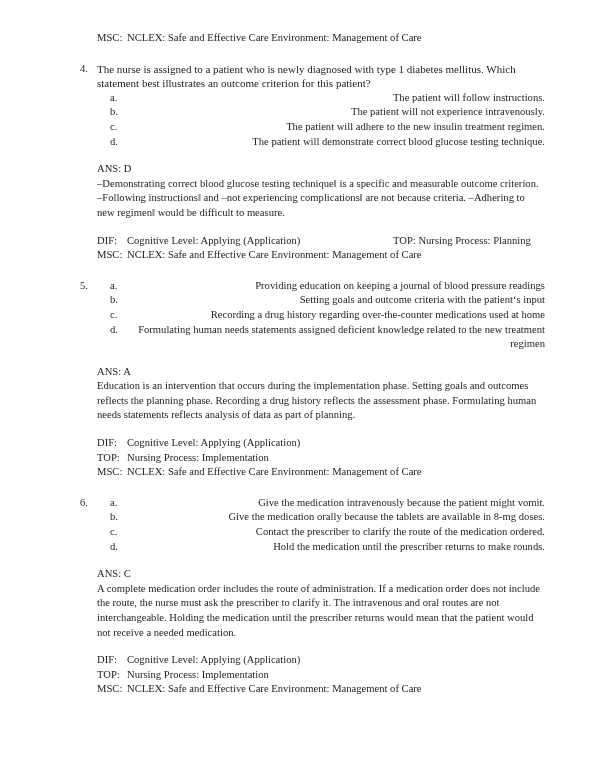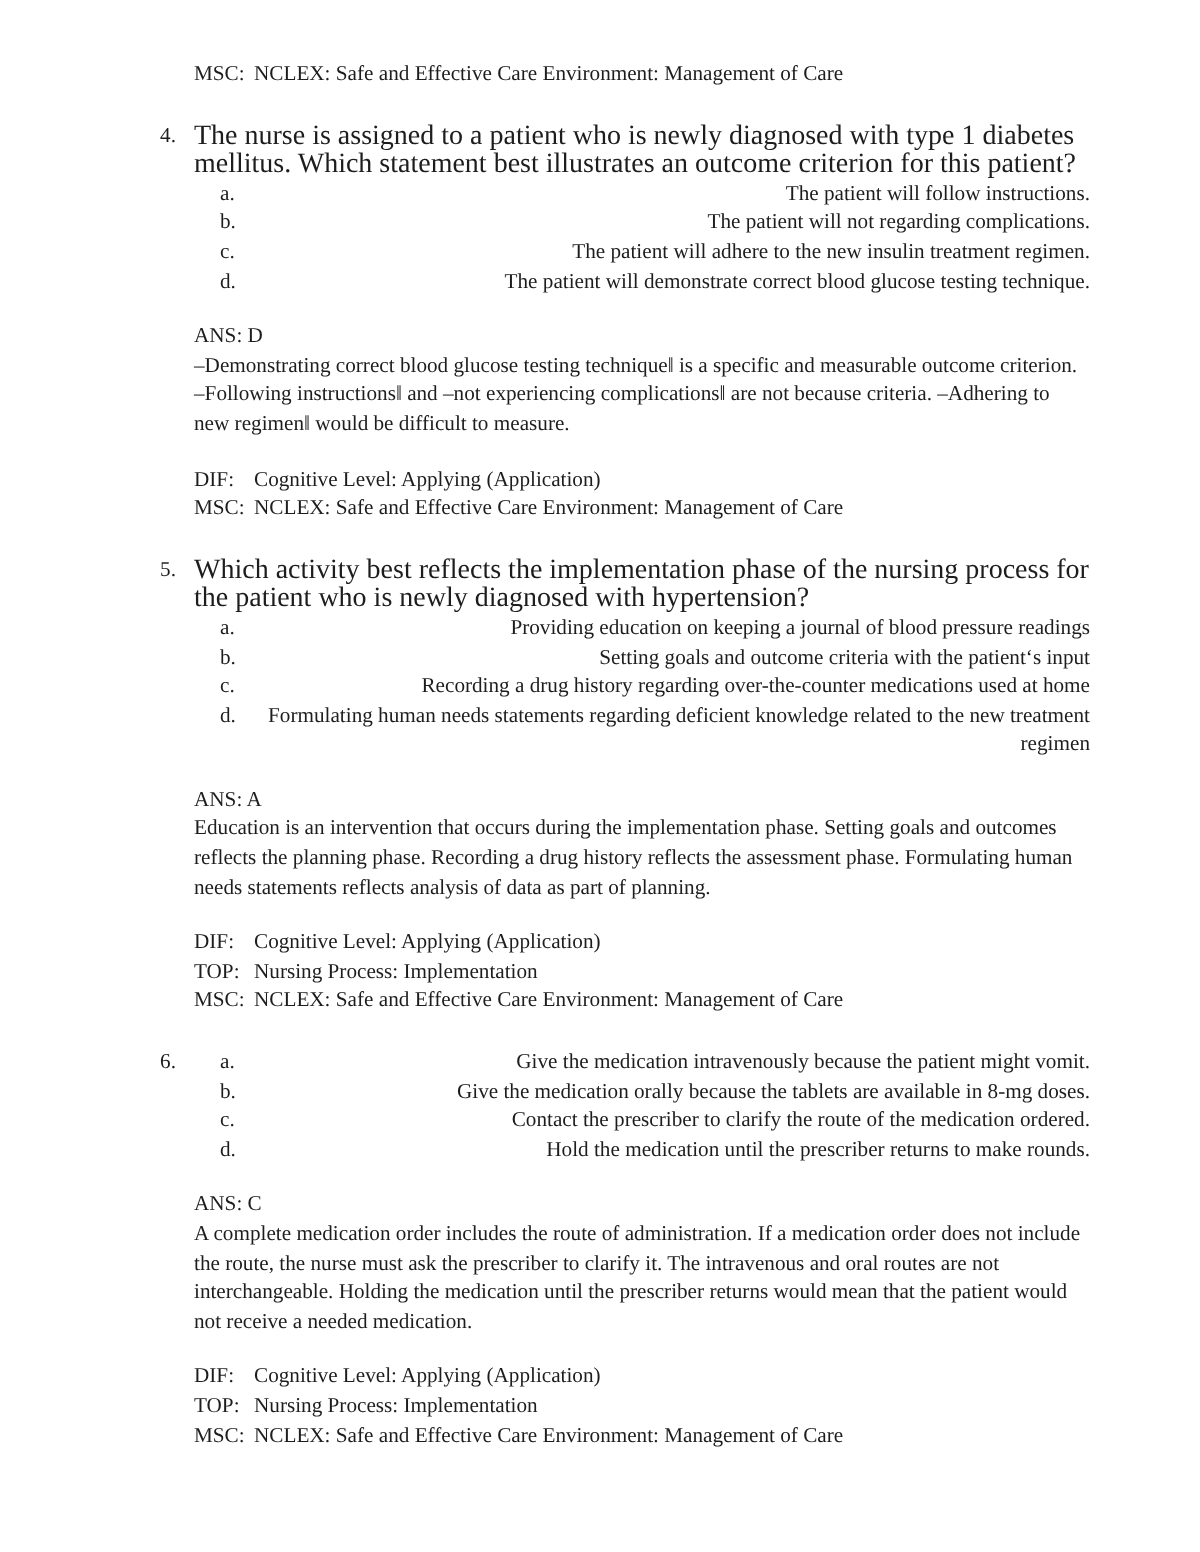--- a/index.html
+++ b/index.html
@@ -38,21 +38,21 @@
     padding-right: 9px;
     box-sizing: border-box;
     font-size: 10.6px;
     line-height: 14.6px;
   }
   .q-body {
     flex: 1 1 auto;
     min-width: 0;
   }
   .q-stem {
-    font-size: 14px;
+    font-size: 11px;
     line-height: 14.6px;
   }
   
   .opt {
     display: flex;
     margin-left: 13px;
   }
   .opt-letter {
     width: 18px;
     flex: 0 0 18px;
@@ -120,70 +120,73 @@
     <div class="question">
       <div class="q-num">4.</div>
       <div class="q-body">
         <div class="q-stem">The nurse is assigned to a patient who is newly diagnosed with type 1 diabetes mellitus. Which statement best illustrates an outcome criterion for this patient?</div>
         <div class="opt">
           <span class="opt-letter">a.</span>
           <span class="opt-text">The patient will follow instructions.</span>
         </div>
         <div class="opt">
           <span class="opt-letter">b.</span>
-          <span class="opt-text">The patient will not regarding complications.</span>
+          <span class="opt-text">The patient will not experience intravenously.</span>
         </div>
         <div class="opt">
           <span class="opt-letter">c.</span>
           <span class="opt-text">The patient will adhere to the new insulin treatment regimen.</span>
         </div>
         <div class="opt">
           <span class="opt-letter">d.</span>
           <span class="opt-text">The patient will demonstrate correct blood glucose testing technique.</span>
         </div>
 
         <div class="gap-md"></div>
 
         <div class="ans-line">ANS: D</div>
         <div class="rationale">‒Demonstrating correct blood glucose testing technique‖ is a specific and measurable outcome criterion. ‒Following instructions‖ and ‒not experiencing complications‖ are not because criteria. ‒Adhering to new regimen‖ would be difficult to measure.</div>
 
         <div class="gap-md"></div>
 
         <div class="meta-row-split">
           <span class="meta-label">DIF:</span>
           <span class="meta-val">Cognitive Level: Applying (Application)</span>
+          <span class="meta-right">
+            <span>TOP:</span>
+            <span>Nursing Process: Planning</span>
+          </span>
         </div>
         <div class="meta-row">
           <span class="meta-label">MSC:</span>
           <span class="meta-val">NCLEX: Safe and Effective Care Environment: Management of Care</span>
         </div>
       </div>
     </div>
 
     <div class="gap-lg"></div>
 
     <div class="question">
       <div class="q-num">5.</div>
       <div class="q-body">
-        <div class="q-stem">Which activity best reflects the implementation phase of the nursing process for the patient who is newly diagnosed with hypertension?</div>
         <div class="opt">
           <span class="opt-letter">a.</span>
           <span class="opt-text">Providing education on keeping a journal of blood pressure readings</span>
         </div>
         <div class="opt">
           <span class="opt-letter">b.</span>
           <span class="opt-text">Setting goals and outcome criteria with the patient‘s input</span>
         </div>
         <div class="opt">
           <span class="opt-letter">c.</span>
           <span class="opt-text">Recording a drug history regarding over-the-counter medications used at home</span>
         </div>
         <div class="opt">
           <span class="opt-letter">d.</span>
-          <span class="opt-text">Formulating human needs statements regarding deficient knowledge related to the new treatment regimen</span>
+          <span class="opt-text">Formulating human needs statements assigned deficient knowledge related to the new treatment regimen</span>
         </div>
 
         <div class="gap-md"></div>
 
         <div class="ans-line">ANS: A</div>
         <div class="rationale">Education is an intervention that occurs during the implementation phase. Setting goals and outcomes reflects the planning phase. Recording a drug history reflects the assessment phase. Formulating human needs statements reflects analysis of data as part of planning.</div>
 
         <div class="gap-md"></div>
 
         <div class="meta-row">

